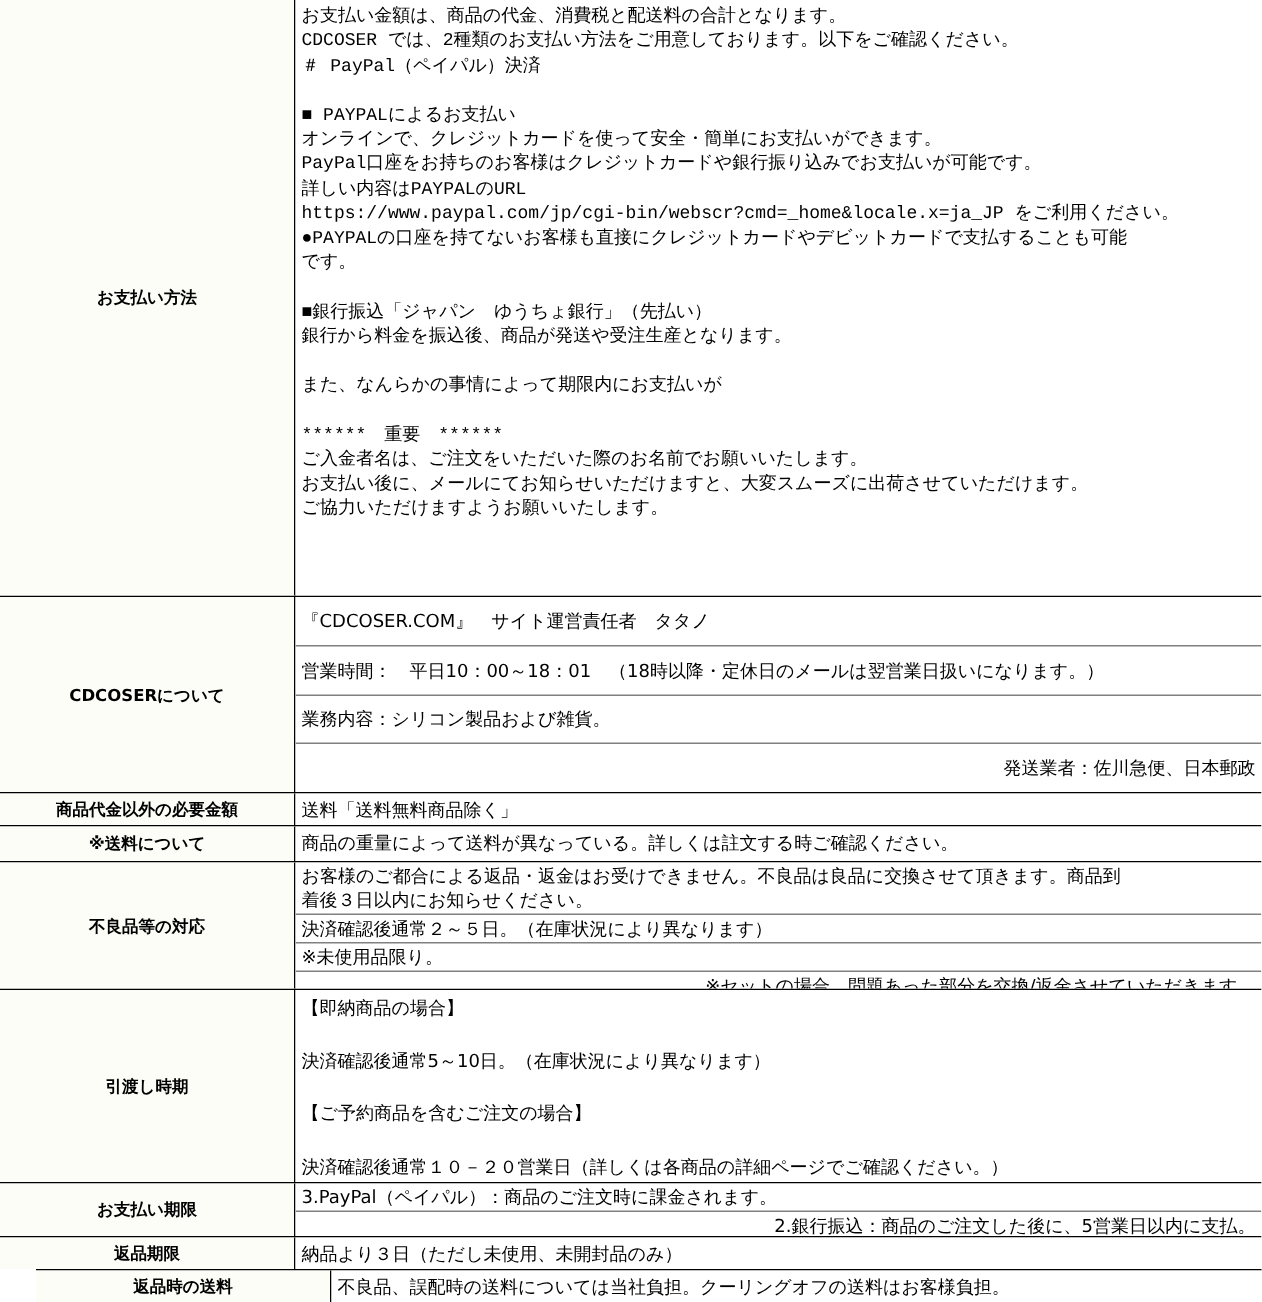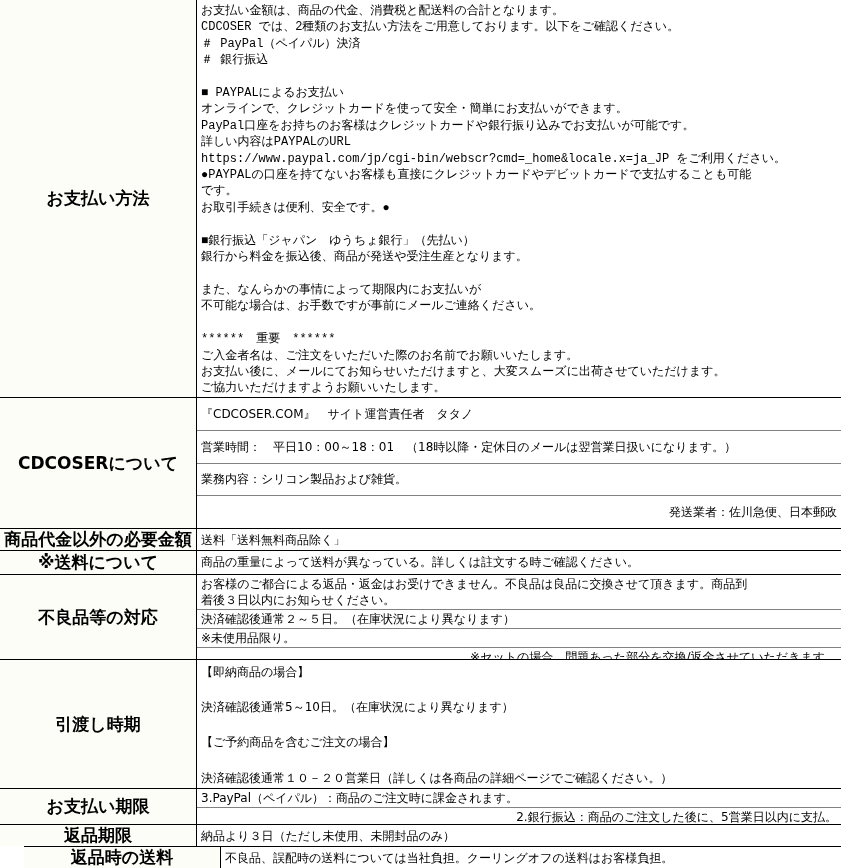--- a/index.html
+++ b/index.html
@@ -13,21 +13,21 @@
     border-bottom:1px solid #000;
     background:#fff;
   }
   .trow { display:flex; border-top:1px solid #000; width:100%; }
   .trow:first-child { border-top:none; }
   .label-cell {
     flex:0 0 197px; width:197px;
     border-right:1px solid #000;
     display:flex; align-items:center; justify-content:center;
     text-align:center;
-    font-weight:bold; font-size:17px;
+    font-weight:bold; font-size:11px;
     background:#fdfdf8;
     padding:2px;
   }
   .content-cell { flex:1 1 auto; overflow:hidden; background:#fff; }
   .line { white-space:nowrap; overflow:hidden; }
 
   
   .row-payment   { height:397px; }
   .row-about     { height:131px; }
   .row-fees      { height:22px; }
@@ -59,36 +59,33 @@
 <body>
 
 <div class="shop-table">
 
   <div class="trow row-payment">
     <div class="label-cell">お支払い方法</div>
     <div class="content-cell">
         <div class="line">お支払い金額は、商品の代金、消費税と配送料の合計となります。</div>
         <div class="line">CDCOSER では、2種類のお支払い方法をご用意しております。以下をご確認ください。</div>
         <div class="line">＃ PayPal（ペイパル）決済</div>
-        <div class="line">＃ 銀行振込</div>
         <div class="line">&nbsp;</div>
         <div class="line">■ PAYPALによるお支払い</div>
         <div class="line">オンラインで、クレジットカードを使って安全・簡単にお支払いができます。</div>
         <div class="line">PayPal口座をお持ちのお客様はクレジットカードや銀行振り込みでお支払いが可能です。</div>
         <div class="line">詳しい内容はPAYPALのURL</div>
         <div class="line">https://www.paypal.com/jp/cgi-bin/webscr?cmd=_home&amp;locale.x=ja_JP をご利用ください。</div>
         <div class="line">●PAYPALの口座を持てないお客様も直接にクレジットカードやデビットカードで支払することも可能</div>
         <div class="line">です。</div>
-        <div class="line">お取引手続きは便利、安全です。●</div>
         <div class="line">&nbsp;</div>
         <div class="line">■銀行振込「ジャパン　ゆうちょ銀行」（先払い）</div>
         <div class="line">銀行から料金を振込後、商品が発送や受注生産となります。</div>
         <div class="line">&nbsp;</div>
         <div class="line">また、なんらかの事情によって期限内にお支払いが</div>
-        <div class="line">不可能な場合は、お手数ですが事前にメールご連絡ください。</div>
         <div class="line">&nbsp;</div>
         <div class="line">******　重要　******</div>
         <div class="line">ご入金者名は、ご注文をいただいた際のお名前でお願いいたします。</div>
         <div class="line">お支払い後に、メールにてお知らせいただけますと、大変スムーズに出荷させていただけます。</div>
         <div class="line">ご協力いただけますようお願いいたします。</div>
       </div>
   </div>
 
   <div class="trow row-about">
     <div class="label-cell">CDCOSERについて</div>

